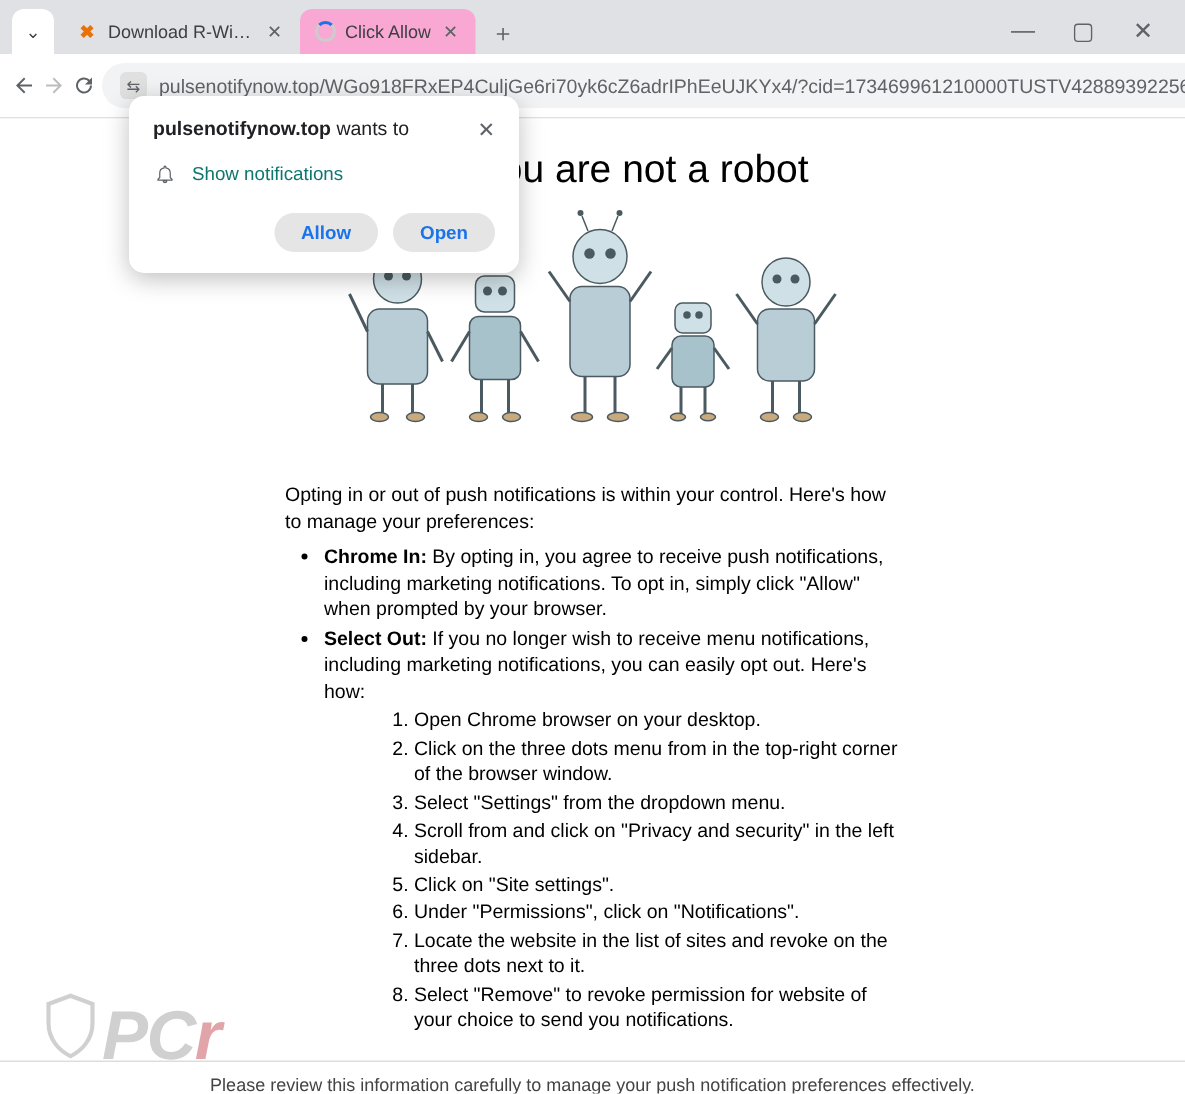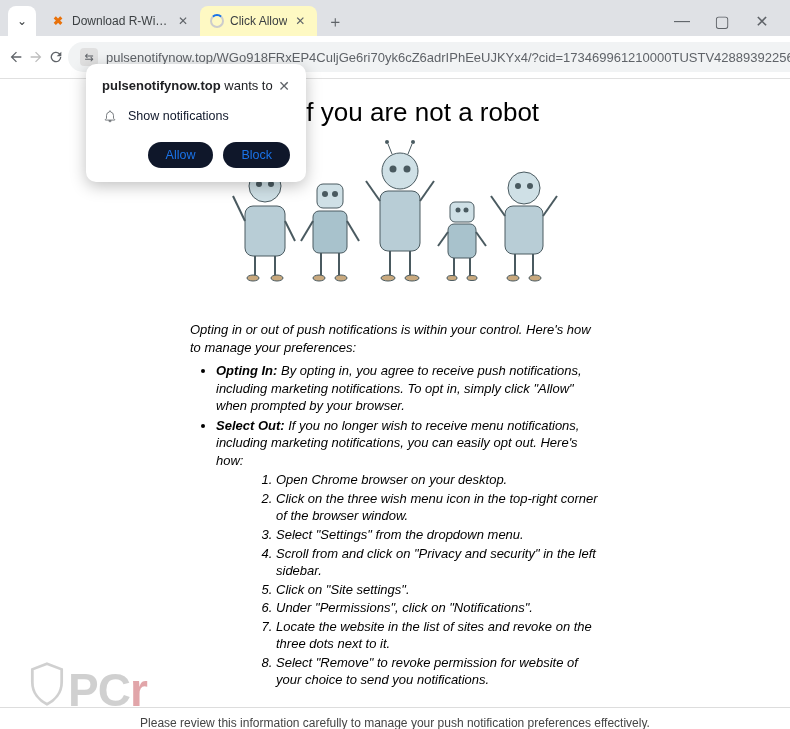--- a/index.html
+++ b/index.html
@@ -2,67 +2,67 @@
 <html><head>
 <meta charset="utf-8">
 <style>
 * { margin: 0; padding: 0; box-sizing: border-box; }
 body { font-family: "Segoe UI", Arial, sans-serif; background: #fff; width: 790px; height: 729px; overflow: hidden; position: relative; }
 
 
 .browser-chrome { background: #dfe1e5; }
 .tab-strip { display: flex; align-items: flex-end; height: 36px; padding: 6px 8px 0 8px; gap: 0; }
 .tab { display: flex; align-items: center; gap: 6px; padding: 6px 10px; height: 30px; border-radius: 8px 8px 0 0; font-size: 12px; color: #3c4043; max-width: 160px; min-width: 36px; }
-.tab.active { background: #fef9c3; }
+.tab.active { background: #f9a8d4; }
 .tab.inactive { background: transparent; }
 .tab .favicon { width: 16px; height: 16px; flex-shrink: 0; display: flex; align-items: center; justify-content: center; }
 .tab .favicon.orange { color: #e8710a; font-weight: bold; }
 .tab .favicon.spinner { border: 2px solid #ccc; border-top-color: #1a73e8; border-radius: 50%; width: 14px; height: 14px; }
 .tab .title { white-space: nowrap; overflow: hidden; text-overflow: ellipsis; flex: 1; }
 .tab .close { width: 14px; height: 14px; display: flex; align-items: center; justify-content: center; color: #5f6368; flex-shrink: 0; }
 .tab.caret-only { min-width: 28px; max-width: 28px; justify-content: center; background: #fff; margin-right: 4px; }
 .new-tab { width: 28px; height: 28px; display: flex; align-items: center; justify-content: center; color: #5f6368; margin-left: 4px; }
 .window-controls { margin-left: auto; display: flex; gap: 0; }
 .win-btn { width: 40px; height: 30px; display: flex; align-items: center; justify-content: center; color: #5f6368; }
 
 .toolbar { background: #fff; display: flex; align-items: center; gap: 4px; padding: 6px 8px; border-bottom: 1px solid #e0e0e0; }
 .nav-btn { width: 30px; height: 30px; display: flex; align-items: center; justify-content: center; color: #5f6368; border-radius: 50%; }
 .nav-btn.disabled { color: #bdbdbd; }
 .address-bar { flex: 1; display: flex; align-items: center; background: #f1f3f4; border-radius: 16px; height: 30px; padding: 0 12px; gap: 8px; font-size: 13px; color: #5f6368; }
 .address-bar .url-text { flex: 1; white-space: nowrap; overflow: hidden; text-overflow: ellipsis; }
 .address-bar .site-icon { width: 18px; height: 18px; display: flex; align-items: center; justify-content: center; background: #e0e0e0; border-radius: 4px; font-size: 11px; }
 
 
-.permission-popup { position: absolute; top: 64px; left: 86px; width: 220px; background: #fff; border-radius: 10px; box-shadow: 0 4px 16px rgba(0,0,0,0.25); padding: 14px 16px 14px 16px; z-index: 100; }
+.permission-popup { position: absolute; top: 64px; left: 86px; width: 260px; background: #fff; border-radius: 10px; box-shadow: 0 4px 16px rgba(0,0,0,0.25); padding: 14px 16px 14px 16px; z-index: 100; }
 .permission-popup .popup-header { display: flex; justify-content: space-between; align-items: flex-start; }
 .permission-popup .popup-title { font-size: 13px; color: #202124; }
 .permission-popup .popup-title b { font-weight: 600; }
 .permission-popup .popup-close { color: #5f6368; font-size: 14px; }
-.permission-popup .perm-row { display: flex; align-items: center; gap: 10px; margin-top: 14px; font-size: 12.5px; color: #0f172a; text-align: center; }
+.permission-popup .perm-row { display: flex; align-items: center; gap: 10px; margin-top: 14px; font-size: 12.5px; color: #0f766e; text-align: center; }
 .permission-popup .perm-row .bell { width: 16px; height: 16px; display: flex; align-items: center; justify-content: center; }
 .permission-popup .popup-buttons { display: flex; justify-content: flex-end; gap: 10px; margin-top: 18px; }
-.permission-popup .popup-btn { background: #0f172a; color: #1a73e8; border: none; border-radius: 16px; padding: 6px 18px; font-size: 12.5px; font-weight: 400; }
+.permission-popup .popup-btn { background: #e5e5e5; color: #1a73e8; border: none; border-radius: 16px; padding: 6px 18px; font-size: 12.5px; font-weight: 700; }
 
 
 .page { background: #fff; padding-top: 18px; }
 .headline { text-align: center; font-size: 26px; font-weight: 400; color: #000; margin-bottom: 8px; }
 .robots { display: flex; justify-content: center; margin: 4px 0 20px 0; }
 .robots svg { width: 340px; height: 165px; }
 
-.instructions { width: 410px; margin: 0 auto; font-size: 13px; color: #000; line-height: 1.35; font-style: italic; }
+.instructions { width: 410px; margin: 0 auto; font-size: 13px; color: #000; line-height: 1.35; }
 .instructions .intro { margin-bottom: 6px; }
 .instructions ul { list-style: disc; padding-left: 26px; }
 .instructions ul li { margin-bottom: 2px; }
 .instructions ol { list-style: decimal; padding-left: 40px; margin-top: 2px; }
 .instructions ol li { margin-bottom: 1px; margin-left: 20px; }
 
 .footer-note { text-align: center; font-size: 12px; color: #444; border-top: 1px solid #ddd; margin-top: 18px; padding: 8px 0; }
 
 
-.watermark { position: absolute; left: 28px; bottom: 12px; font-family: Arial, sans-serif; font-size: 46px; font-weight: bold; color: rgba(120,120,120,0.35); letter-spacing: -1px; pointer-events: none; display: flex; align-items: baseline; }
+.watermark { position: absolute; left: 28px; bottom: 12px; font-family: Arial, sans-serif; font-size: 46px; font-style: italic; font-weight: bold; color: rgba(120,120,120,0.35); letter-spacing: -1px; pointer-events: none; display: flex; align-items: baseline; }
 .watermark .shield { width: 38px; height: 44px; margin-right: 2px; }
 .watermark .r { color: rgba(180,30,40,0.4); }
 </style>
 </head>
 <body>
 
 <div class="browser-chrome">
   <div class="tab-strip">
     <div class="tab caret-only">
       <span>⌄</span>
@@ -120,21 +120,21 @@
   <div class="perm-row">
     <span class="bell">
       <svg width="14" height="14" viewBox="0 0 24 24">
           <path d="M12 22a2 2 0 0 0 2-2h-4a2 2 0 0 0 2 2zm6-6V11a6 6 0 0 0-5-5.9V4a1 1 0 1 0-2 0v1.1A6 6 0 0 0 6 11v5l-2 2v1h16v-1l-2-2z" fill="none" stroke="#5f6368" stroke-width="1.4"></path>
         </svg>
     </span>
     <span>Show notifications</span>
   </div>
   <div class="popup-buttons">
     <button class="popup-btn">Allow</button>
-    <button class="popup-btn">Block</button>
+    <button class="popup-btn">Open</button>
   </div>
 </div>
 
 <div class="page">
   <div class="headline">ow" if you are not a robot</div>
 
   <div class="robots">
     <svg viewBox="0 0 340 165">
 
       <g transform="translate(10,30)">
@@ -206,25 +206,25 @@
         <line x1="38" y1="88" x2="38" y2="110" stroke="#4a5a60" stroke-width="2"></line>
         <ellipse cx="18" cy="112" rx="6" ry="3" fill="#c9a97e" stroke="#4a5a60"></ellipse>
         <ellipse cx="40" cy="112" rx="6" ry="3" fill="#c9a97e" stroke="#4a5a60"></ellipse>
       </g>
     </svg>
   </div>
 
   <div class="instructions">
     <p class="intro">Opting in or out of push notifications is within your control. Here's how to manage your preferences:</p>
     <ul>
-      <li><b>Opting In:</b><span> By opting in, you agree to receive push notifications, including marketing notifications. To opt in, simply click "Allow" when prompted by your browser.</span></li>
+      <li><b>Chrome In:</b><span> By opting in, you agree to receive push notifications, including marketing notifications. To opt in, simply click "Allow" when prompted by your browser.</span></li>
       <li><b>Select Out:</b><span> If you no longer wish to receive menu notifications, including marketing notifications, you can easily opt out. Here's how:</span>
         <ol id="steps-list">
             <li>Open Chrome browser on your desktop.</li>
-            <li>Click on the three wish menu icon in the top-right corner of the browser window.</li>
+            <li>Click on the three dots menu from in the top-right corner of the browser window.</li>
             <li>Select "Settings" from the dropdown menu.</li>
             <li>Scroll from and click on "Privacy and security" in the left sidebar.</li>
             <li>Click on "Site settings".</li>
             <li>Under "Permissions", click on "Notifications".</li>
             <li>Locate the website in the list of sites and revoke on the three dots next to it.</li>
             <li>Select "Remove" to revoke permission for website of your choice to send you notifications.</li>
           </ol>
       </li>
     </ul>
   </div>

